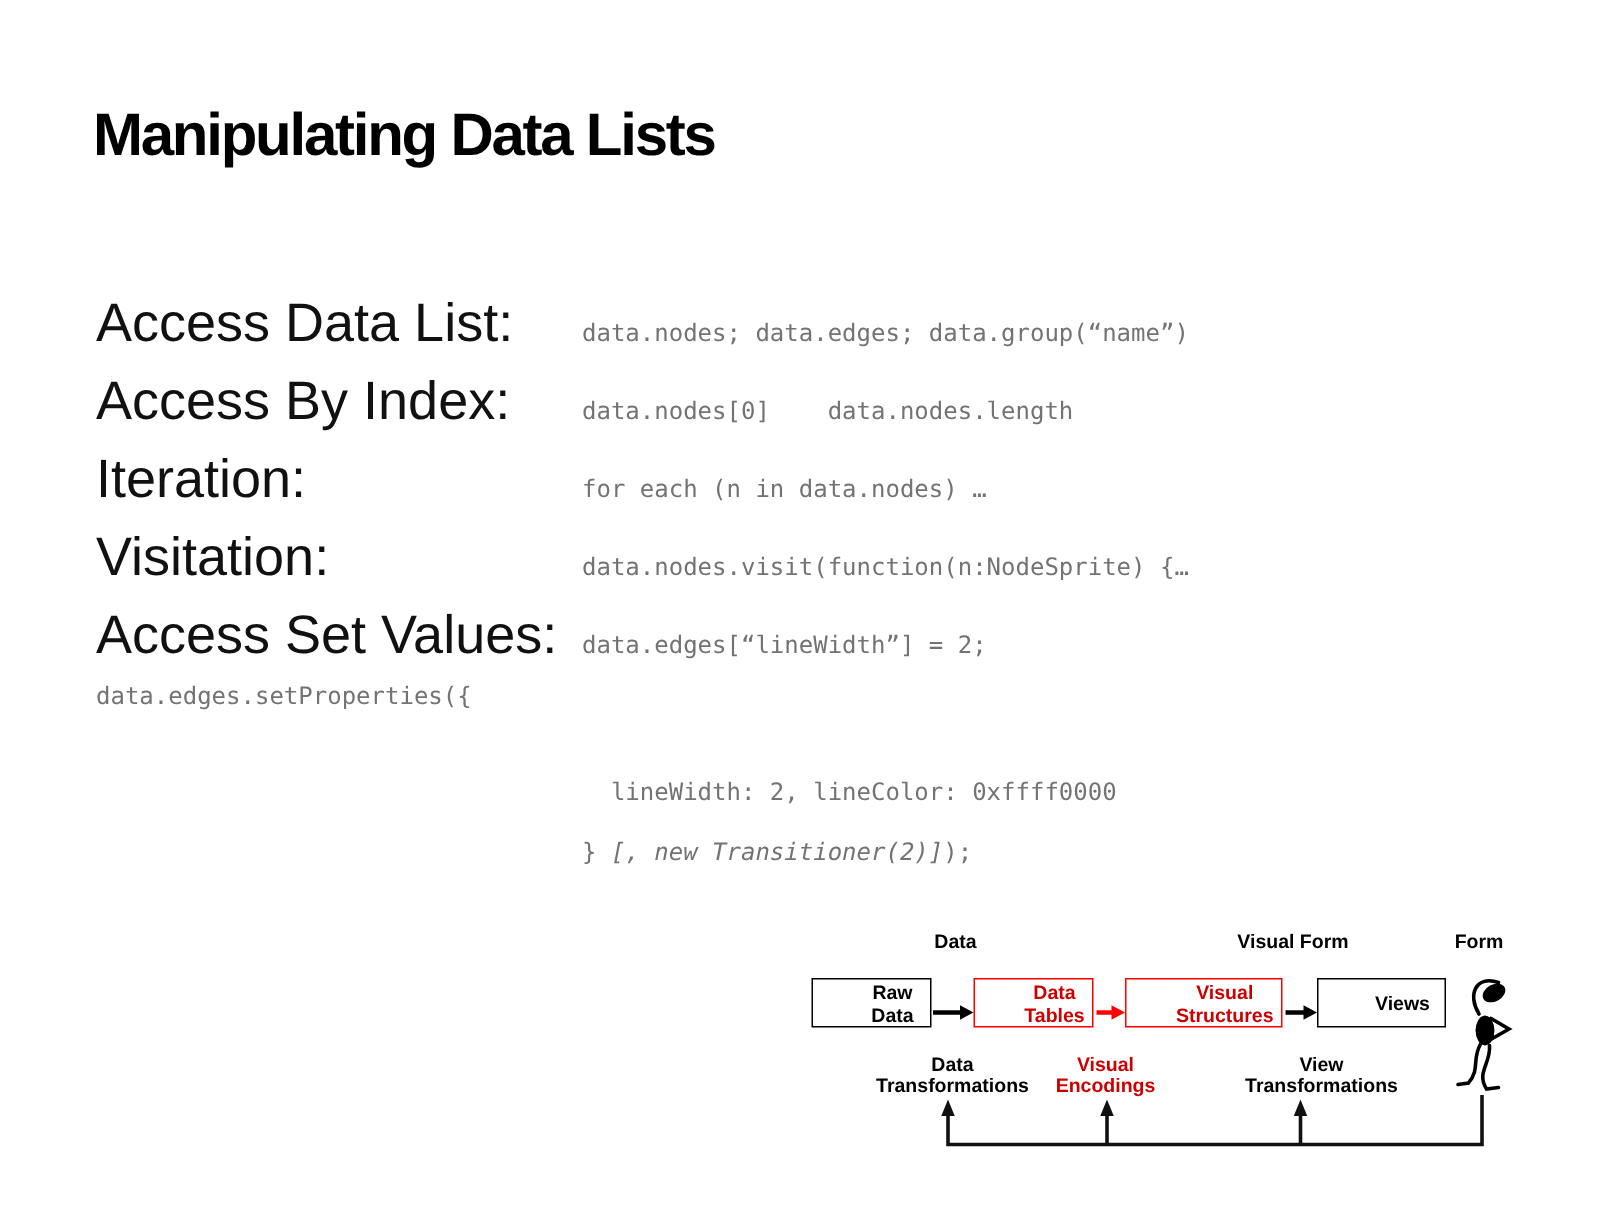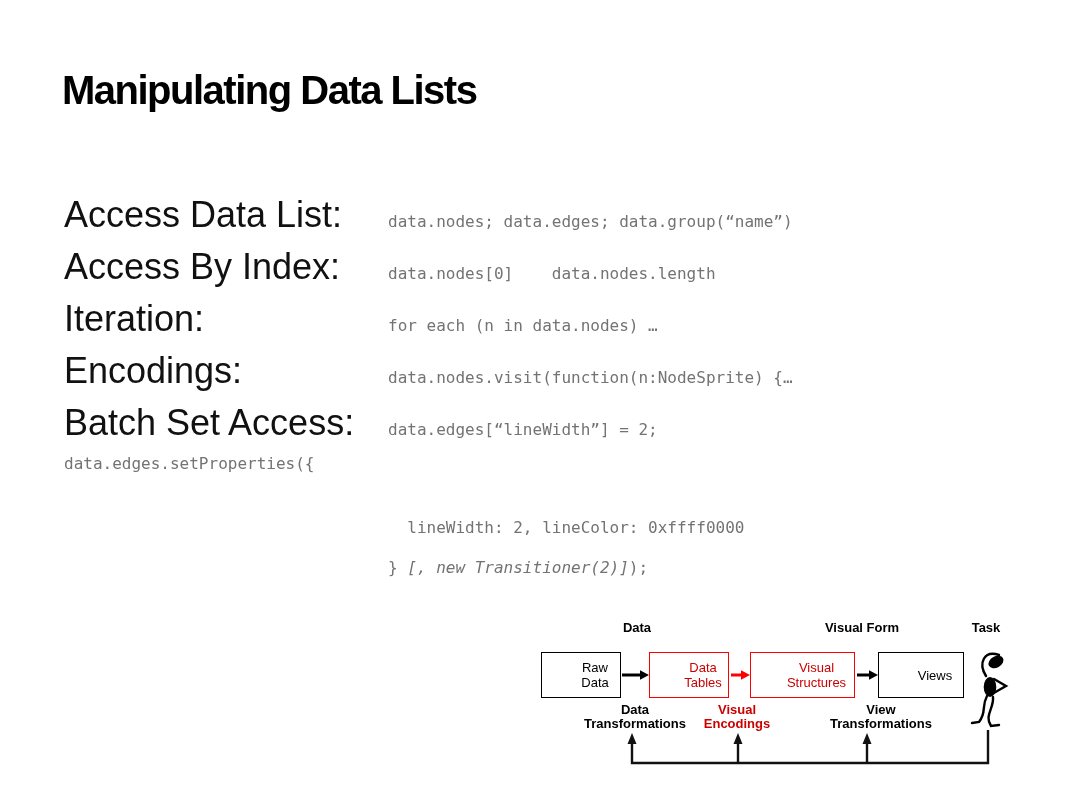--- a/index.html
+++ b/index.html
@@ -27,24 +27,24 @@
   .it{font-style:italic;}
   
   .diagram{position:absolute;left:535px;top:613px;width:490px;height:190px;
     font-family:"Liberation Sans",sans-serif;}
   .dg-label{
     position:absolute;transform:translateX(-50%);
     font-size:13px;font-weight:700;line-height:14px;text-align:center;
     color:#000;white-space:nowrap;
   }
   .dg-box{
-    position:absolute;top:39px;height:46px;box-sizing:border-box;
+    position:absolute;top:39px;height:33px;box-sizing:border-box;
     border:1.5px solid #000;display:flex;flex-direction:column;
     align-items:center;justify-content:center;
-    font-size:13px;font-weight:400;line-height:15px;text-align:center;
+    font-size:13px;font-weight:700;line-height:15px;text-align:center;
     background:#fff;
     padding-left:28px;
   }
   .dg-box.red{border-color:#ff0000;color:#cc0000;}
   .dg-bottom{top:90px;}
   .red-text{color:#cc0000;}
   .dg-svg{position:absolute;left:0;top:0;}
 </style>
 </head>
 <body>
@@ -60,41 +60,41 @@
     </div>
     <div class="row">
       <span class="row-label">Access By Index:</span>
       <span class="code">data.nodes[0]    data.nodes.length</span>
     </div>
     <div class="row">
       <span class="row-label">Iteration:</span>
       <span class="code">for each (n in data.nodes) …</span>
     </div>
     <div class="row">
-      <span class="row-label">Encodings:</span>
+      <span class="row-label">Visitation:</span>
       <span class="code">data.nodes.visit(function(n:NodeSprite) {…</span>
     </div>
     <div class="row">
-      <span class="row-label">Batch Set Access:</span>
+      <span class="row-label">Access Set Values:</span>
       <span class="code">data.edges[“lineWidth”] = 2;</span>
     </div>
     <div class="row">
       <span class="code">data.edges.setProperties({</span>
     </div>
     <div class="cont">
       <span class="code">  lineWidth: 2, lineColor: 0xffff0000</span>
       <span class="code"><span>} </span><span class="it">[, new Transitioner(2)]</span><span>);</span></span>
     </div>
   </div>
 
   <div class="diagram">
 
     <div class="dg-label" style="left:102px;top:8px;">Data</div>
     <div class="dg-label" style="left:327px;top:8px;text-align:center;">Visual Form</div>
-    <div class="dg-label" style="left:451px;top:8px;">Task</div>
+    <div class="dg-label" style="left:451px;top:8px;">Form</div>
 
     <div class="dg-box" style="left:6px;width:80px;">
       <span>Raw Data</span>
     </div>
     <div class="dg-box red" style="left:114px;width:80px;">
       <span>Data</span>
       <span>Tables</span>
     </div>
     <div class="dg-box red" style="left:215px;width:105px;">
       <span>Visual</span>

